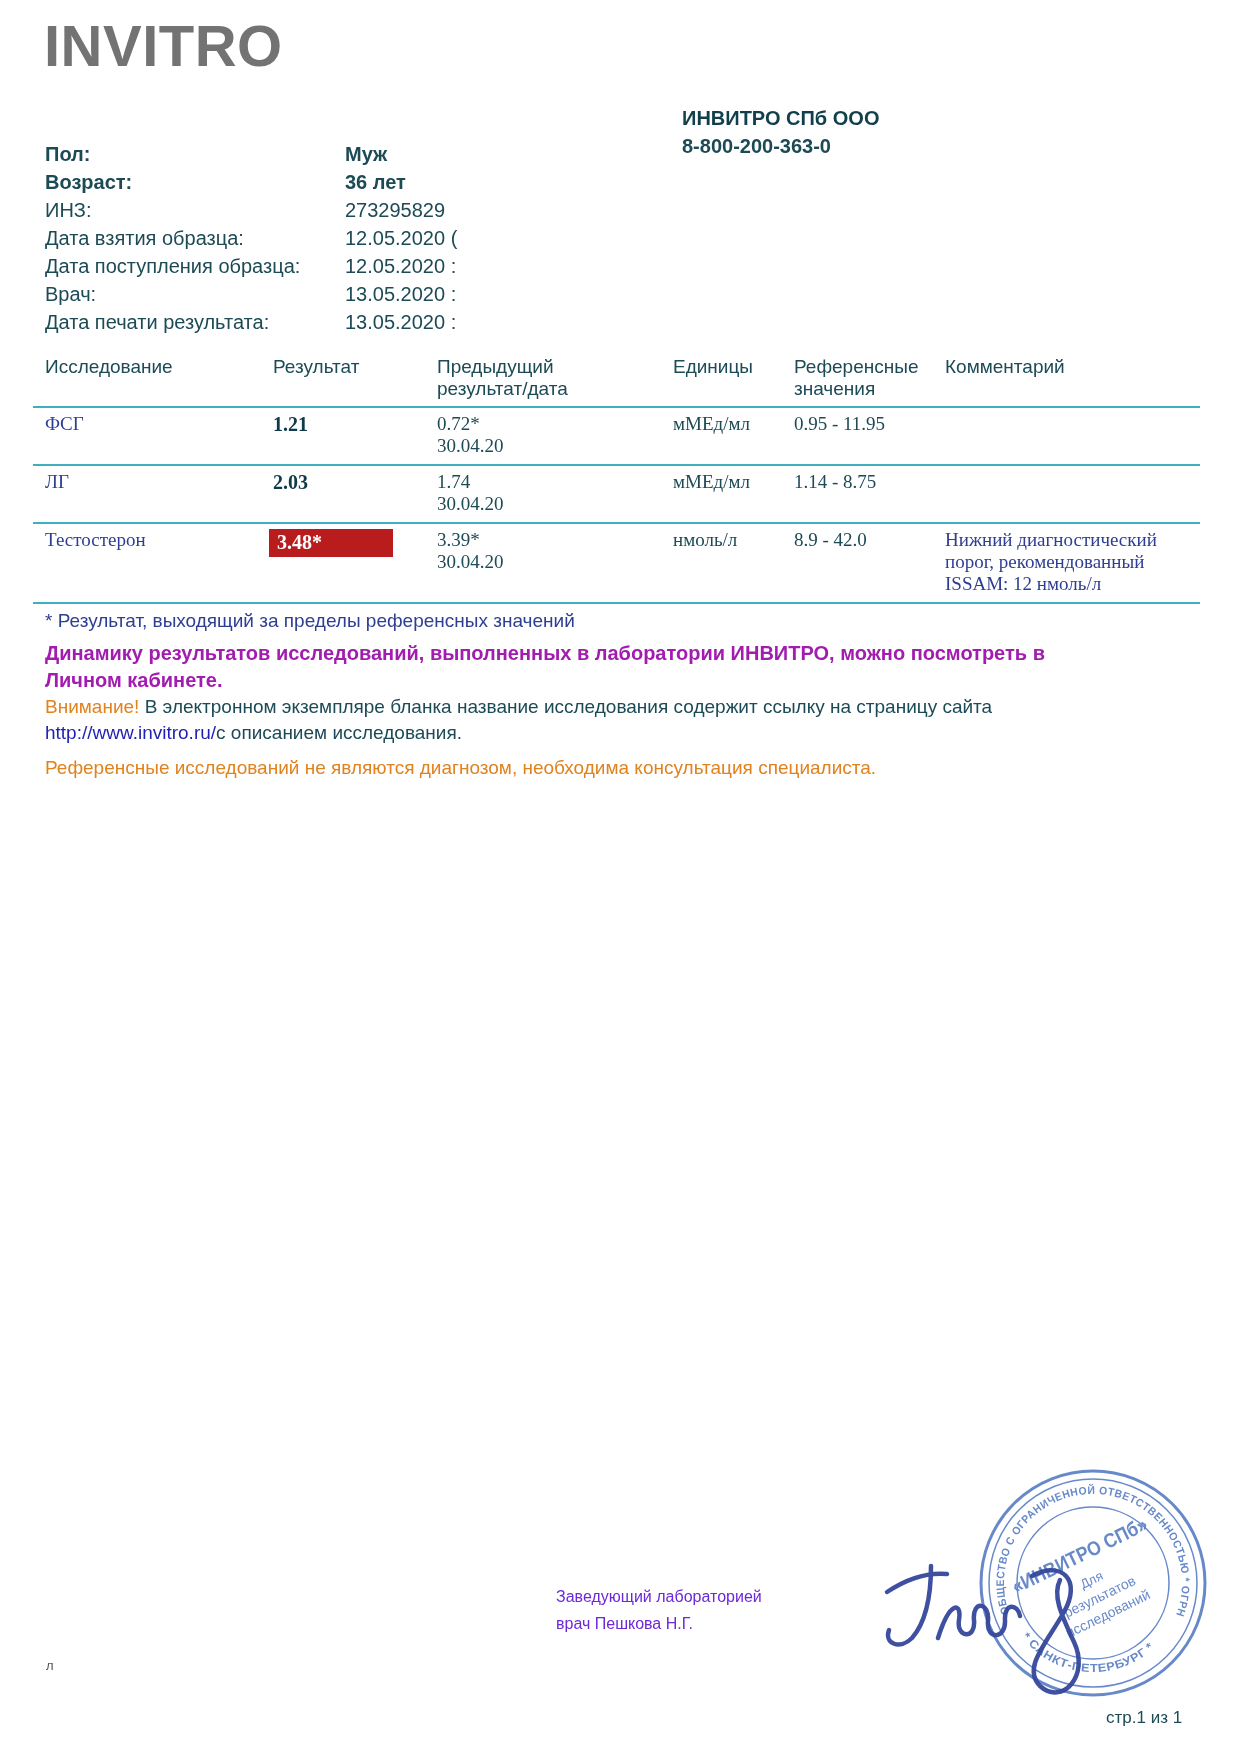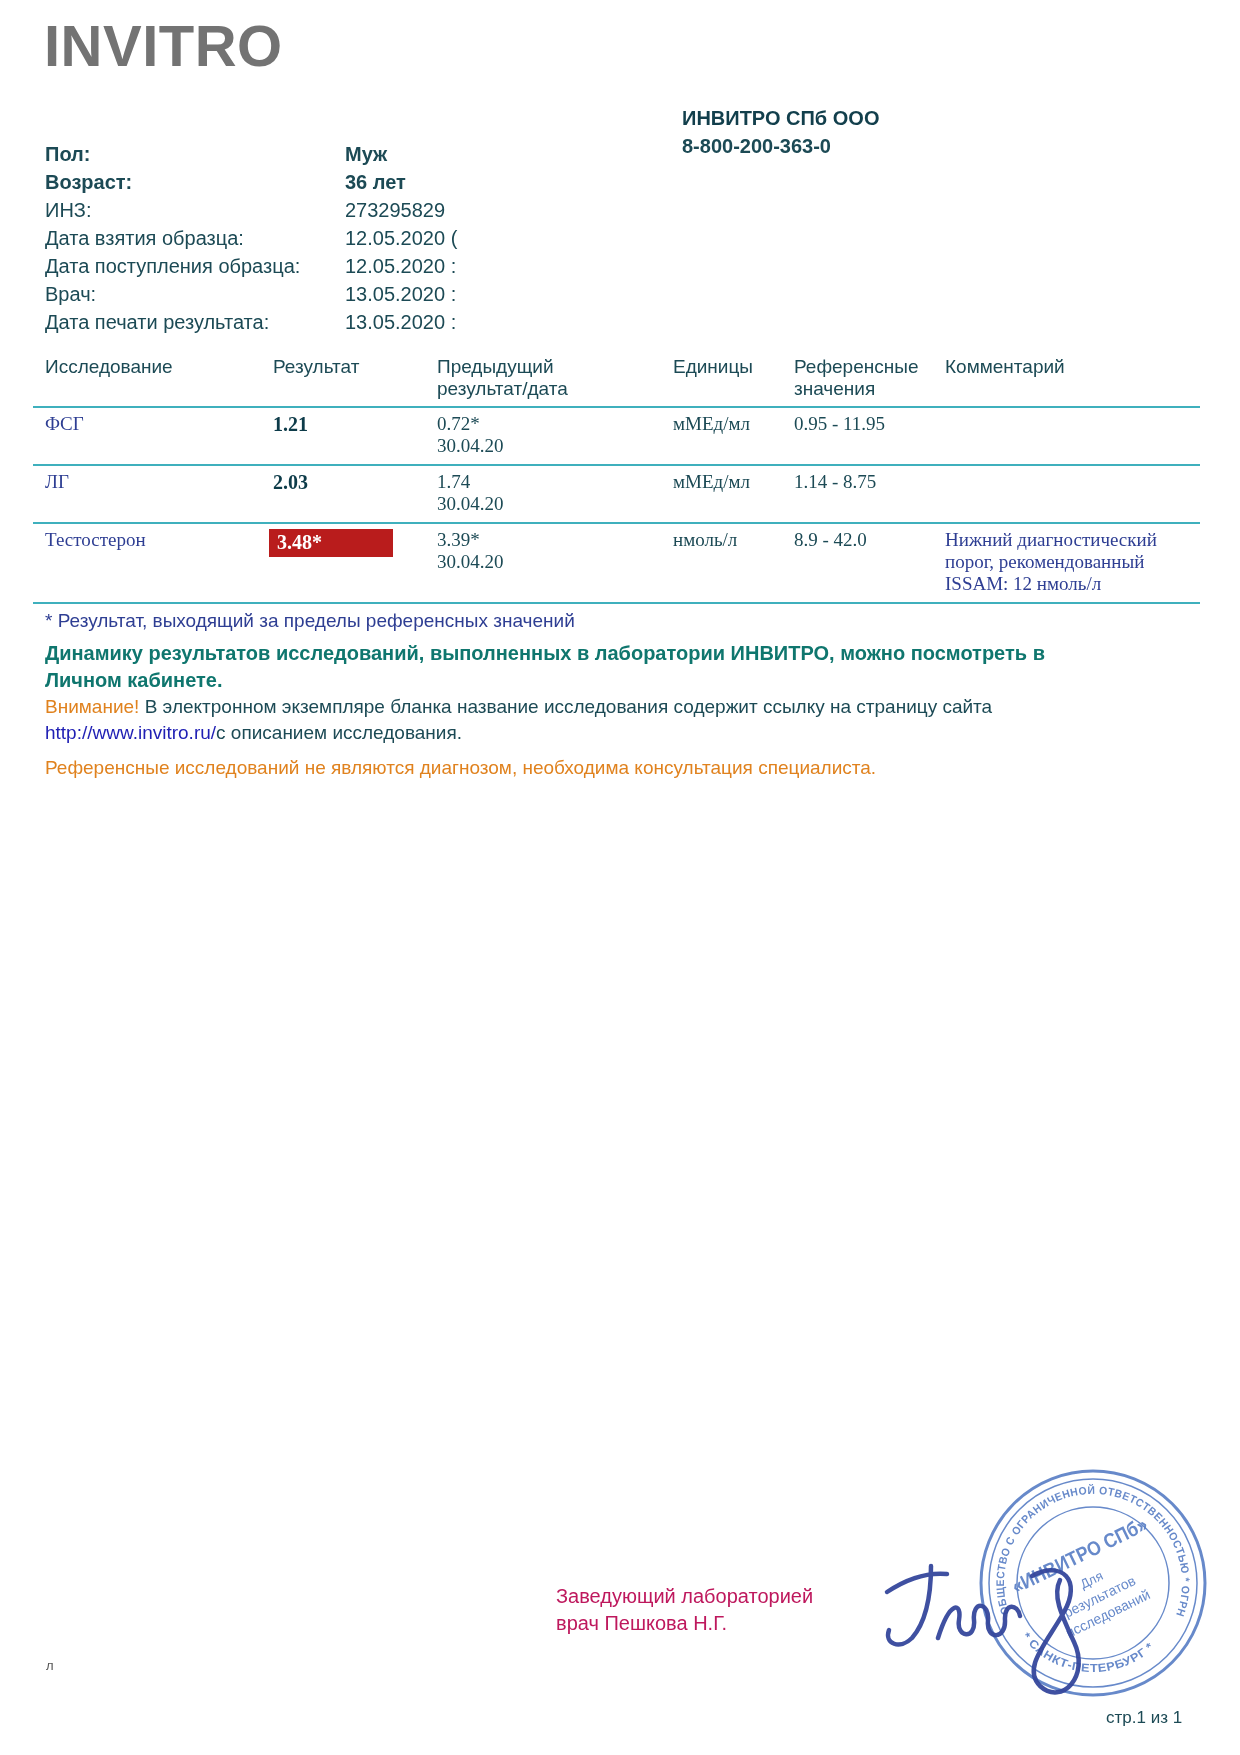--- a/index.html
+++ b/index.html
@@ -35,27 +35,27 @@
   .test { color:#2e3e93; }
   .result { font-weight:bold; color:#0d3b49; font-size:20px; }
   .flag {
     display:inline-block; background:#b91c1c; color:#ffffff;
     padding:2px 0 4px 8px; width:116px; margin-left:-4px;
   }
   .prev div { line-height:22px; }
   .comment { color:#2e3e93; max-width:212px; line-height:22px; }
   
   .note-asterisk { position:absolute; left:45px; top:610px; color:#2e3e93; font-size:19px; }
-  .dynamics { position:absolute; left:45px; top:640px; font-size:20px; font-weight:bold; color:#0f766e; line-height:27px; }
+  .dynamics { position:absolute; left:45px; top:640px; font-size:20px; font-weight:bold; color:#a21caf; line-height:27px; }
   .attention { position:absolute; left:45px; top:694px; font-size:19px; line-height:26px; color:#1c4a55; }
   .attention .label { color:#e0821e; }
   .attention a { color:#1f1fb4; text-decoration:none; }
   .disclaimer { position:absolute; left:45px; top:757px; font-size:19px; color:#e0821e; }
   
-  .sig-title { position:absolute; left:556px; top:1583px; font-size:20px; line-height:27px; color:#be185d; }
+  .sig-title { position:absolute; left:556px; top:1583px; font-size:16px; line-height:27px; color:#6d28d9; }
   svg.stamp { position:absolute; left:950px; top:1440px; }
   svg.signature-svg { position:absolute; left:860px; top:1540px; }
   .page-num { position:absolute; left:1106px; top:1708px; font-size:17px; color:#1c4a55; }
   .margin-mark { position:absolute; left:46px; top:1658px; font-size:13px; color:#555555; }
 </style>
 </head>
 <body>
 
 <div id="page">
 

